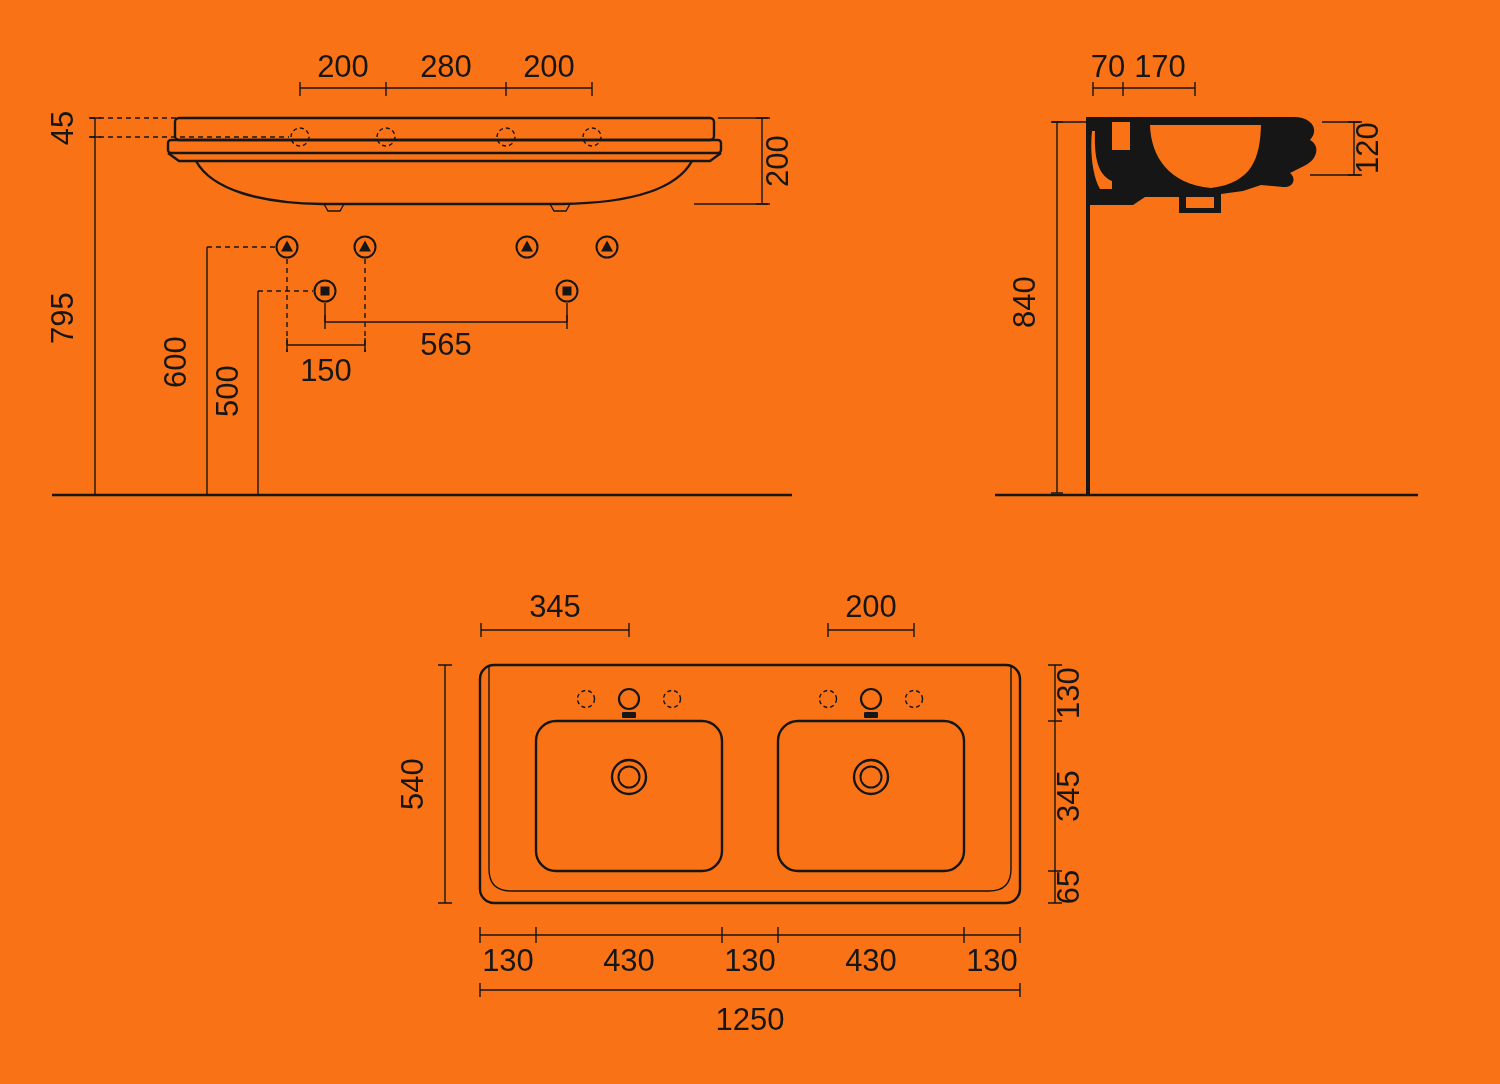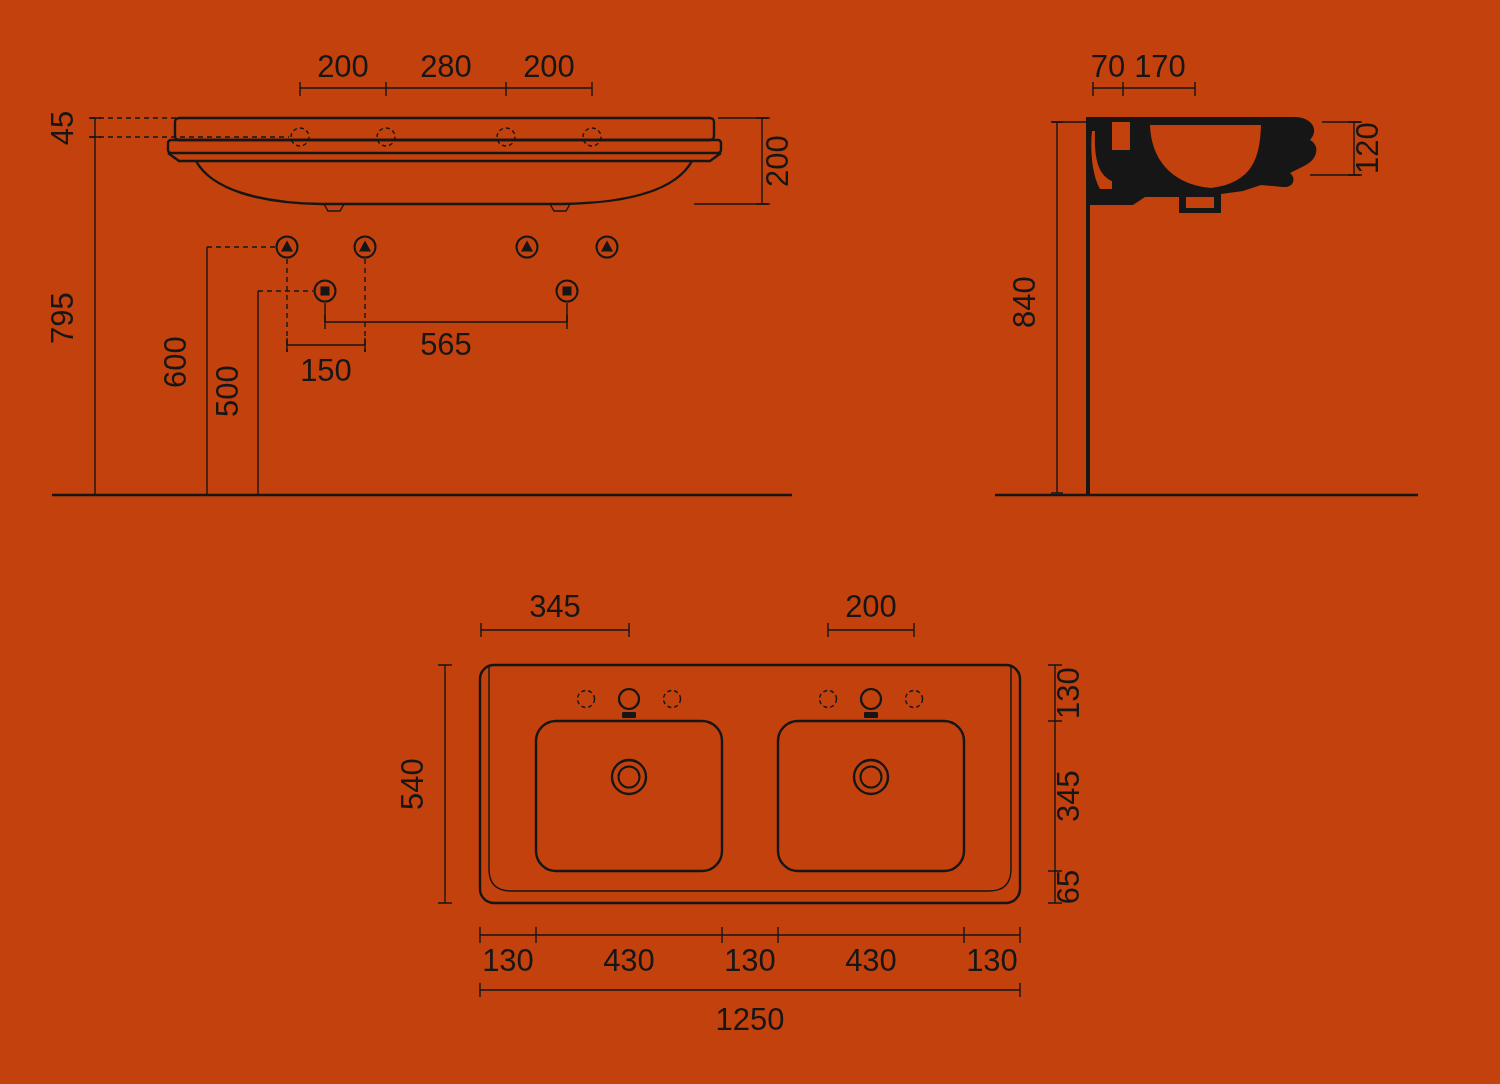--- a/index.html
+++ b/index.html
@@ -1,16 +1,16 @@
 <!DOCTYPE html>
 <html><head>
 <meta charset="utf-8">
 <style>
   html,body{margin:0;padding:0;background:#ffffff;}
-  .stage{width:1500px;height:1084px;position:relative;background:#c2410c;overflow:hidden;}
+  .stage{width:1500px;height:1084px;position:relative;background:#f97316;overflow:hidden;}
   svg{display:block;}
   text{font-family:"Liberation Sans",sans-serif;fill:#161616;}
   .d{font-size:31px;}
   .ln{stroke:#161616;fill:none;stroke-linecap:butt;}
   .s1{stroke-width:1.4px;}
   .s2{stroke-width:2.4px;}
   .s4{stroke-width:4px;}
   .dash{stroke-dasharray:5 4;}
   .dashc{stroke-dasharray:4 3;}
 </style>

